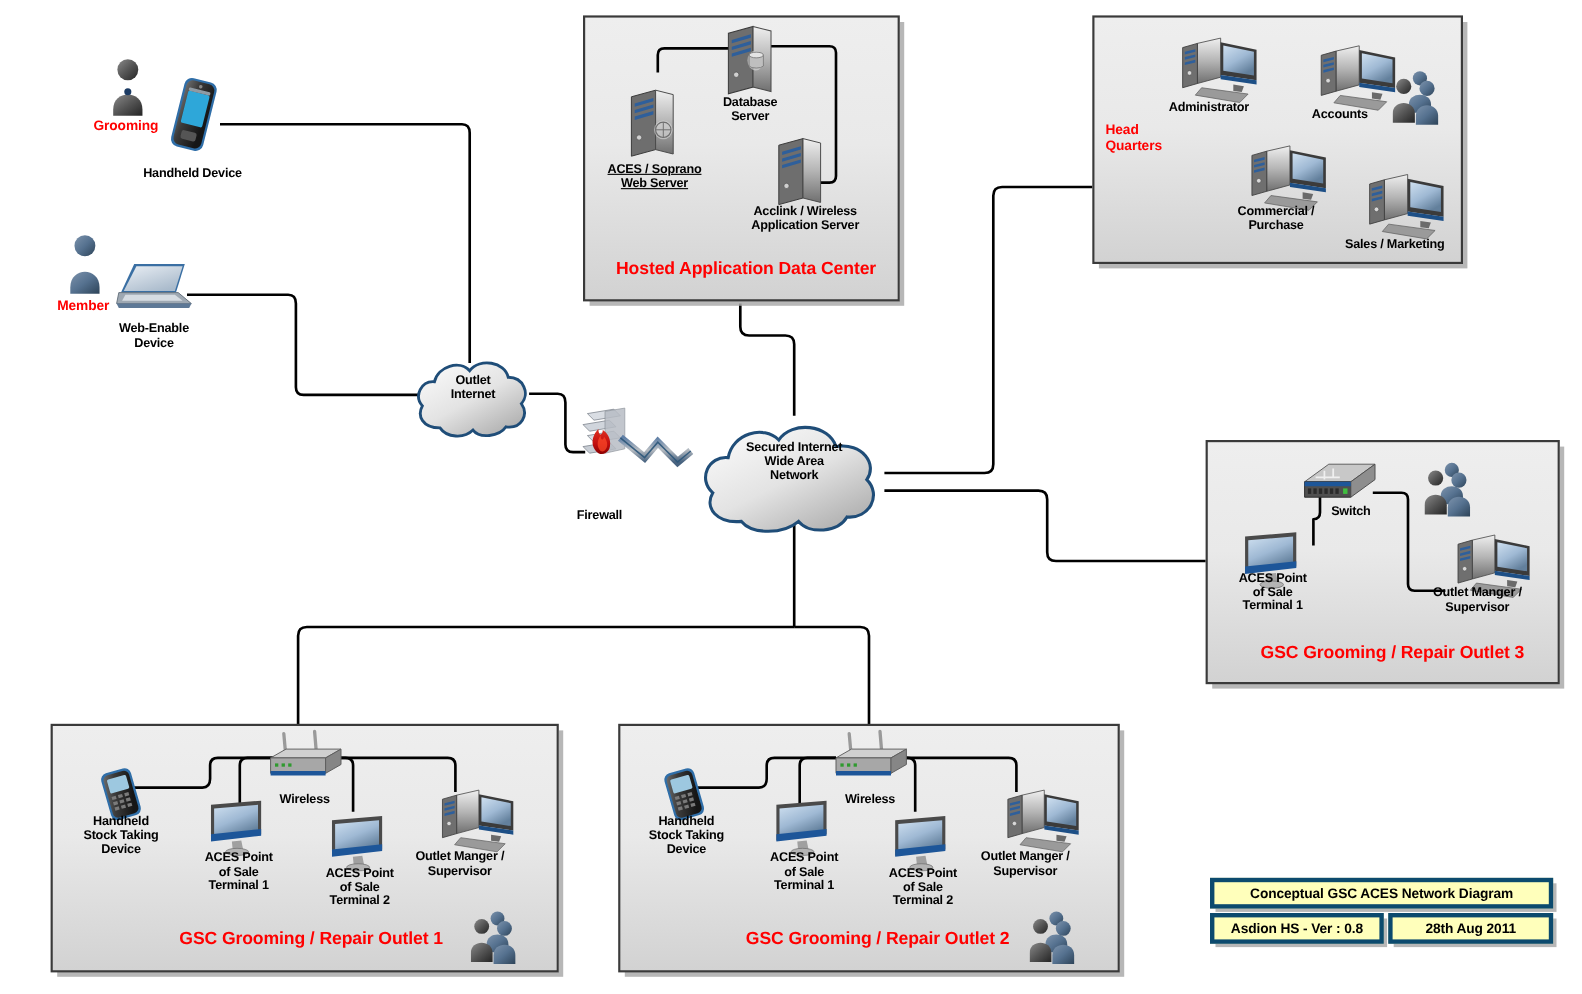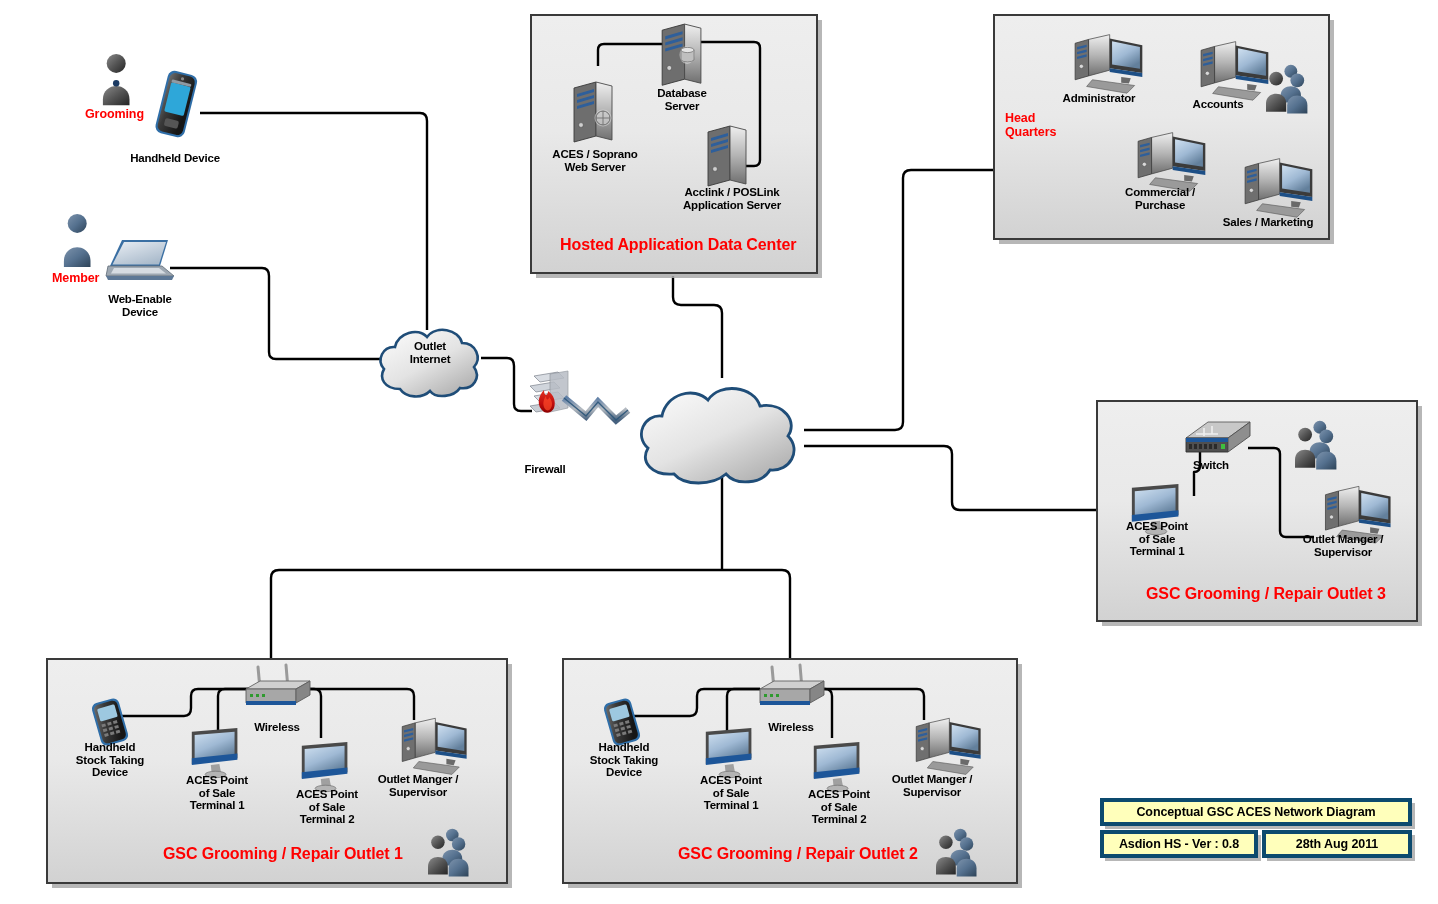--- a/index.html
+++ b/index.html
@@ -210,20 +210,25 @@
   <div class="node" style="left:382px;top:340px;width:96px;">
     <div class="cap">Outlet</div>
     <div class="cap">Internet</div>
   </div>
 
   <svg style="position:absolute;left:632px;top:374px" width="178" height="118">
     <path d="M42 100 C20 102 8 88 16 74 C2 62 12 40 30 42 C34 20 62 12 76 26
              C88 8 122 12 128 32 C152 28 166 48 156 62 C170 76 158 98 138 96
              C130 110 104 112 94 100 C80 112 52 112 42 100 Z" fill="url(#gCloud)" stroke="#1f4d78" stroke-width="2.8"></path>
   </svg>
+  <div class="node" style="left:648px;top:401px;width:148px;">
+    <div class="cap">Secured Internet</div>
+    <div class="cap">Wide Area</div>
+    <div class="cap">Network</div>
+  </div>
 
   <svg style="position:absolute;left:524px;top:368px" width="120" height="60">
     <g>
       <path d="M10 8 L34 4 L40 10 L16 14 Z" fill="#d9dde3" stroke="#7d838c" stroke-width="0.7"></path>
       <path d="M6 18 L30 14 L36 20 L12 24 Z" fill="#d0d5dc" stroke="#7d838c" stroke-width="0.7"></path>
       <path d="M10 28 L34 24 L40 30 L16 34 Z" fill="#d9dde3" stroke="#7d838c" stroke-width="0.7"></path>
       <path d="M6 38 L30 34 L36 40 L12 44 Z" fill="#c8cdd4" stroke="#7d838c" stroke-width="0.7"></path>
       <path d="M26 6 L44 3 L44 40 L26 44 Z" fill="#b8bdc5" opacity="0.85" stroke="#868c94" stroke-width="0.7"></path>
       <path d="M20 44 C12 38 14 28 20 22 C20 29 24 28 24 23
                C30 27 32 34 30 40 C28 44 24 46 20 44 Z" fill="url(#gFlame)"></path>
@@ -256,30 +261,30 @@
     <div class="cap">Database</div>
     <div class="cap">Server</div>
   </div>
 
   <svg style="position:absolute;left:566px;top:78px" width="56" height="68">
     <use href="#defServer"></use>
     <circle cx="37" cy="40" r="8.5" fill="#d8d8d8" opacity="0.6"></circle>
     <path d="M30 40 A7 7 0 1 1 44 40 A7 7 0 1 1 30 40 Z" fill="none" stroke="#6f6f6f" stroke-width="1"></path>
     <path d="M37 33 L37 47 M30 40 L44 40" stroke="#6f6f6f" stroke-width="0.9"></path>
   </svg>
-  <div class="node" style="left:524px;top:148px;width:142px;">
+  <div class="node" style="left:524px;top:148px;width:142px;text-decoration:underline;">
     <div class="cap">ACES / Soprano</div>
     <div class="cap">Web Server</div>
   </div>
 
   <svg style="position:absolute;left:700px;top:122px" width="56" height="68">
     <use href="#defServer"></use>
   </svg>
   <div class="node" style="left:648px;top:186px;width:168px;">
-    <div class="cap">Acclink / POSLink</div>
+    <div class="cap">Acclink / Wireless</div>
     <div class="cap">Application Server</div>
   </div>
 
   <div class="redlabel panel-title" style="left:560px;top:238px;">Hosted Application Data Center</div>
 
   <div class="panel" style="left:993px;top:14px;width:337px;height:226px;"></div>
 
   <div class="redlabel" style="left:1005px;top:111px;">
     <div>Head</div>
     <div>Quarters</div>
@@ -336,21 +341,21 @@
       <rect x="7" y="30" width="3" height="5"></rect>
         <rect x="12" y="30" width="3" height="5"></rect>
       <rect x="17" y="30" width="3" height="5"></rect>
         <rect x="22" y="30" width="3" height="5"></rect>
       <rect x="27" y="30" width="3" height="5"></rect>
         <rect x="32" y="30" width="3" height="5"></rect>
     </g>
     <rect x="39" y="30" width="4" height="5" fill="#3fbf3f"></rect>
     <path d="M14 20 L36 20 M22 14 L22 22 M30 12 L30 20" stroke="#efefef" stroke-width="1.6" fill="none"></path>
   </svg>
-  <div class="node" style="left:1176px;top:459px;width:70px;">
+  <div class="node" style="left:1176px;top:459px;width:70px;text-align:right;">
     <div class="cap">Switch</div>
   </div>
 
   <svg style="position:absolute;left:1128px;top:482px" width="60" height="56">
     <use href="#defMonitor" transform="scale(0.97)"></use>
   </svg>
   <div class="node" style="left:1110px;top:520px;width:94px;">
     <div class="cap">ACES Point</div>
     <div class="cap">of Sale</div>
     <div class="cap">Terminal 1</div>

